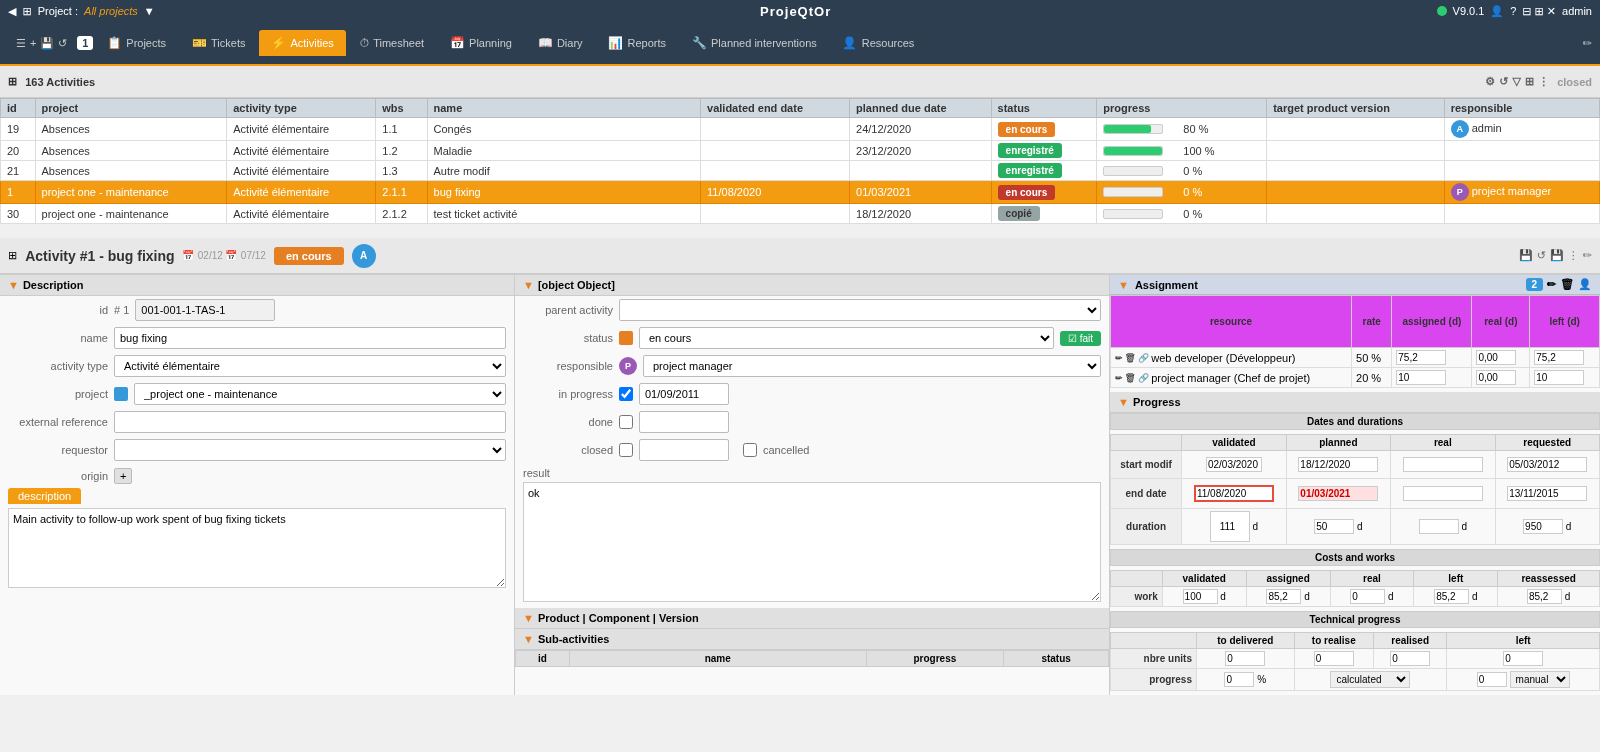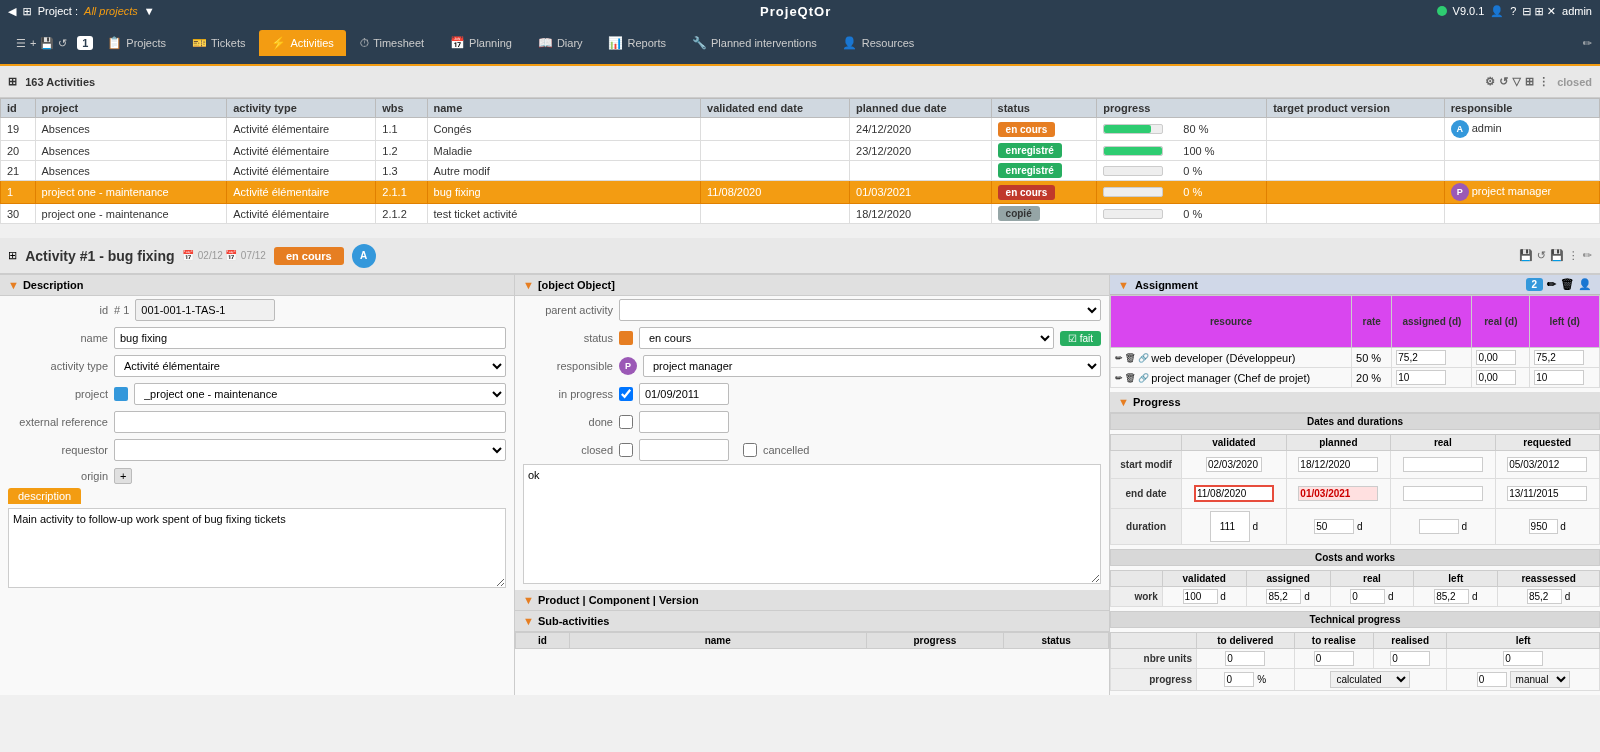--- a/index.html
+++ b/index.html
@@ -613,20 +613,23 @@
     </div>
 
     <div class="treatment-row">
       <span class="treatment-label">closed</span>
       <input type="checkbox" class="checkbox-input" style="">
       <input class="form-input" value="" style="width: 90px;">
       <input type="checkbox" class="checkbox-input" style="margin-left: 8px;">
       <span style="color:#666;">cancelled</span>
     </div>
 
+    <div style="padding: 3px 8px; color: #666; font-size:11px;">
+      <span>result</span>
+    </div>
     <div style="padding: 0 8px 4px 8px;">
       <textarea class="textarea-result" style="">ok</textarea>
     </div>
 
     <div class="panel-title">
       <span class="arrow">▼</span>
       <span>Product | Component | Version</span>
     </div>
 
     <div class="panel-title">
@@ -734,21 +737,21 @@
             <td><input class="dates-table" value="11/08/2020" style="width: 80px; border: 2px solid rgb(231, 76, 60); padding: 1px; background: rgb(255, 255, 255);"></td>
             <td><input class="dates-table" value="01/03/2021" style="width: 80px; border: 1px solid rgb(204, 204, 204); padding: 1px; background: rgb(255, 224, 224); color: rgb(204, 0, 0); font-weight: bold;"></td>
             <td><input class="dates-table" value="" style="width: 80px; border: 1px solid rgb(204, 204, 204); padding: 1px;"></td>
             <td><input class="dates-table" value="13/11/2015" style="width: 80px; border: 1px solid rgb(204, 204, 204); padding: 1px;"></td>
           </tr>
           <tr>
             <td style="font-weight:bold; color:#333; background:#eee;">duration</td>
             <td style="white-space:nowrap;"><input value="111" style="width: 40px; border: 1px solid rgb(204, 204, 204); padding: 9px;"> d</td>
             <td style="white-space:nowrap;"><input value="50" style="width: 40px; border: 1px solid rgb(204, 204, 204); padding: 1px;"> d</td>
             <td style="white-space:nowrap;"><input value="" style="width: 40px; border: 1px solid rgb(204, 204, 204); padding: 1px;"> d</td>
-            <td style="white-space:nowrap;"><input value="950" style="width: 29px; border: 1px solid rgb(204, 204, 204); padding: 1px;"> d</td>
+            <td style="white-space:nowrap;"><input value="950" style="width: 40px; border: 1px solid rgb(204, 204, 204); padding: 1px;"> d</td>
           </tr>
         </tbody>
       </table>
 
       <div class="section-sub-title">Costs and works</div>
 
       <table class="dates-table">
         <thead>
           <tr>
             <th></th>

